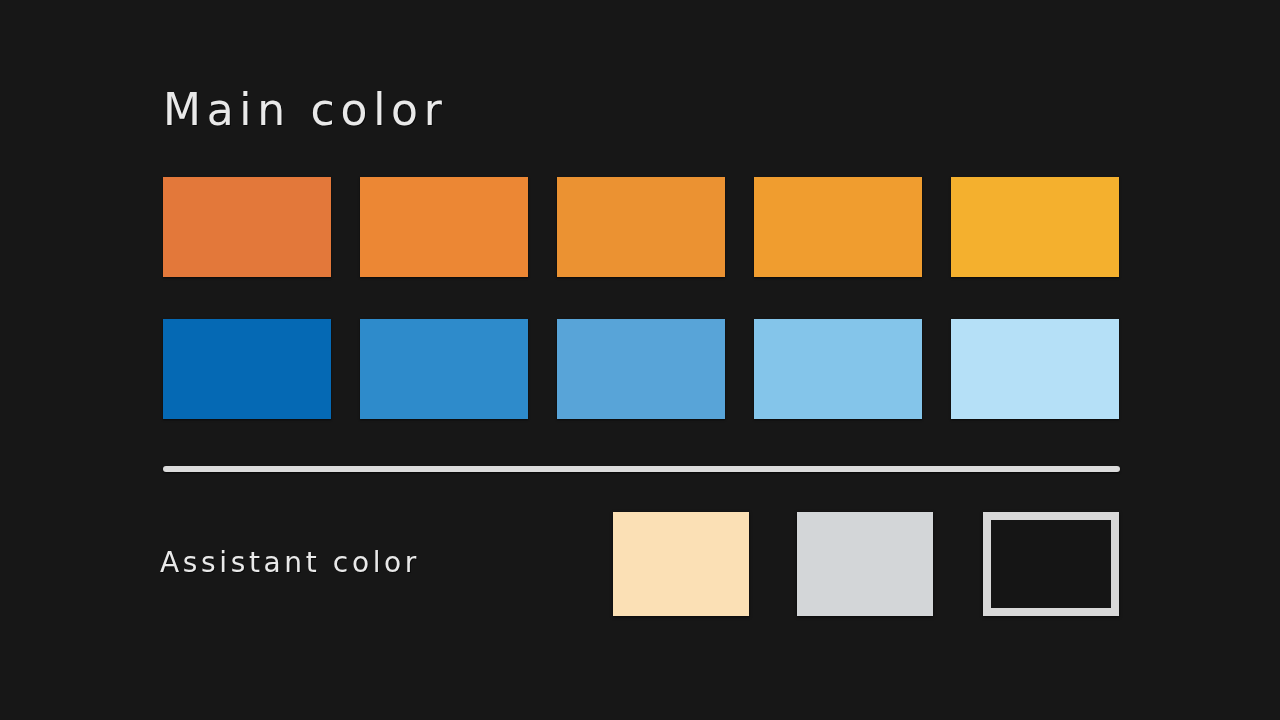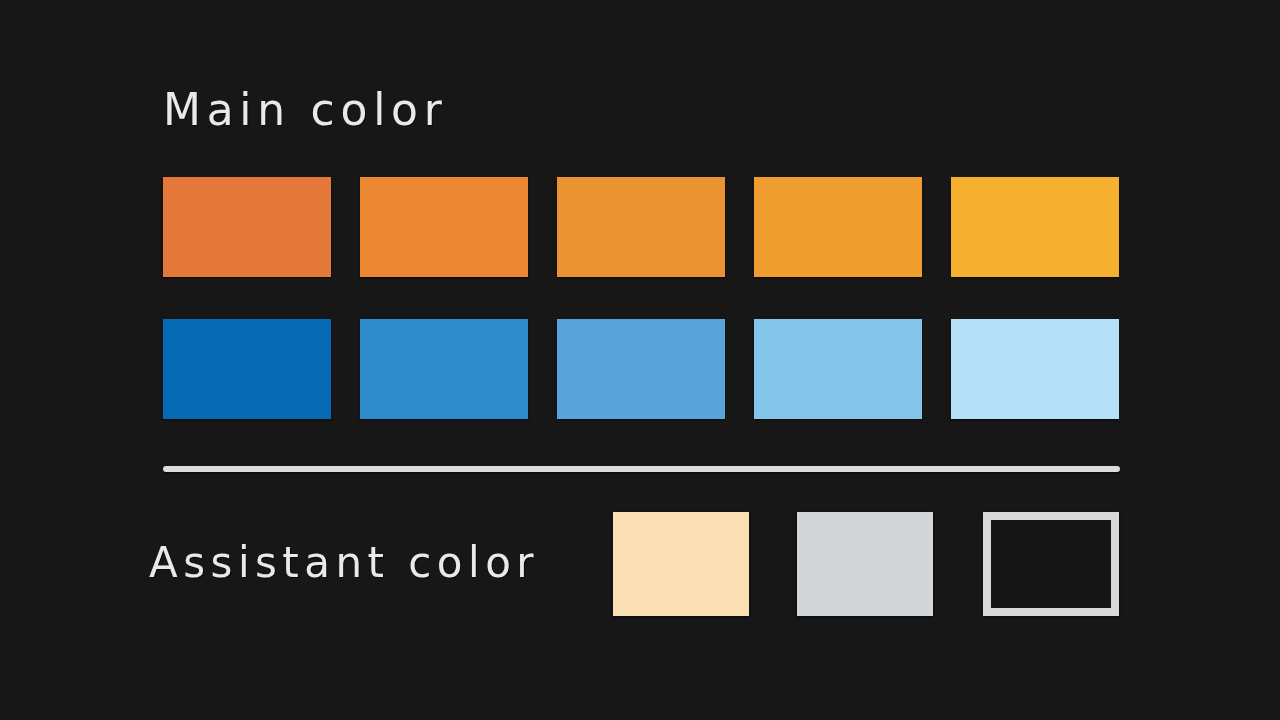--- a/index.html
+++ b/index.html
@@ -36,23 +36,23 @@
   }
 
   #main-color-title {
     left: 163px;
     top: 83px;
     font-size: 44px;
     line-height: 54px;
   }
 
   #assistant-color-title {
-    left: 149px;
+    left: 160px;
     top: 536px;
-    font-size: 42px;
+    font-size: 28px;
     line-height: 54px;
   }
 
   
   .swatch-row {
     position: absolute;
     left: 163px;
     width: 956px;
     height: 100px;
     display: flex;

